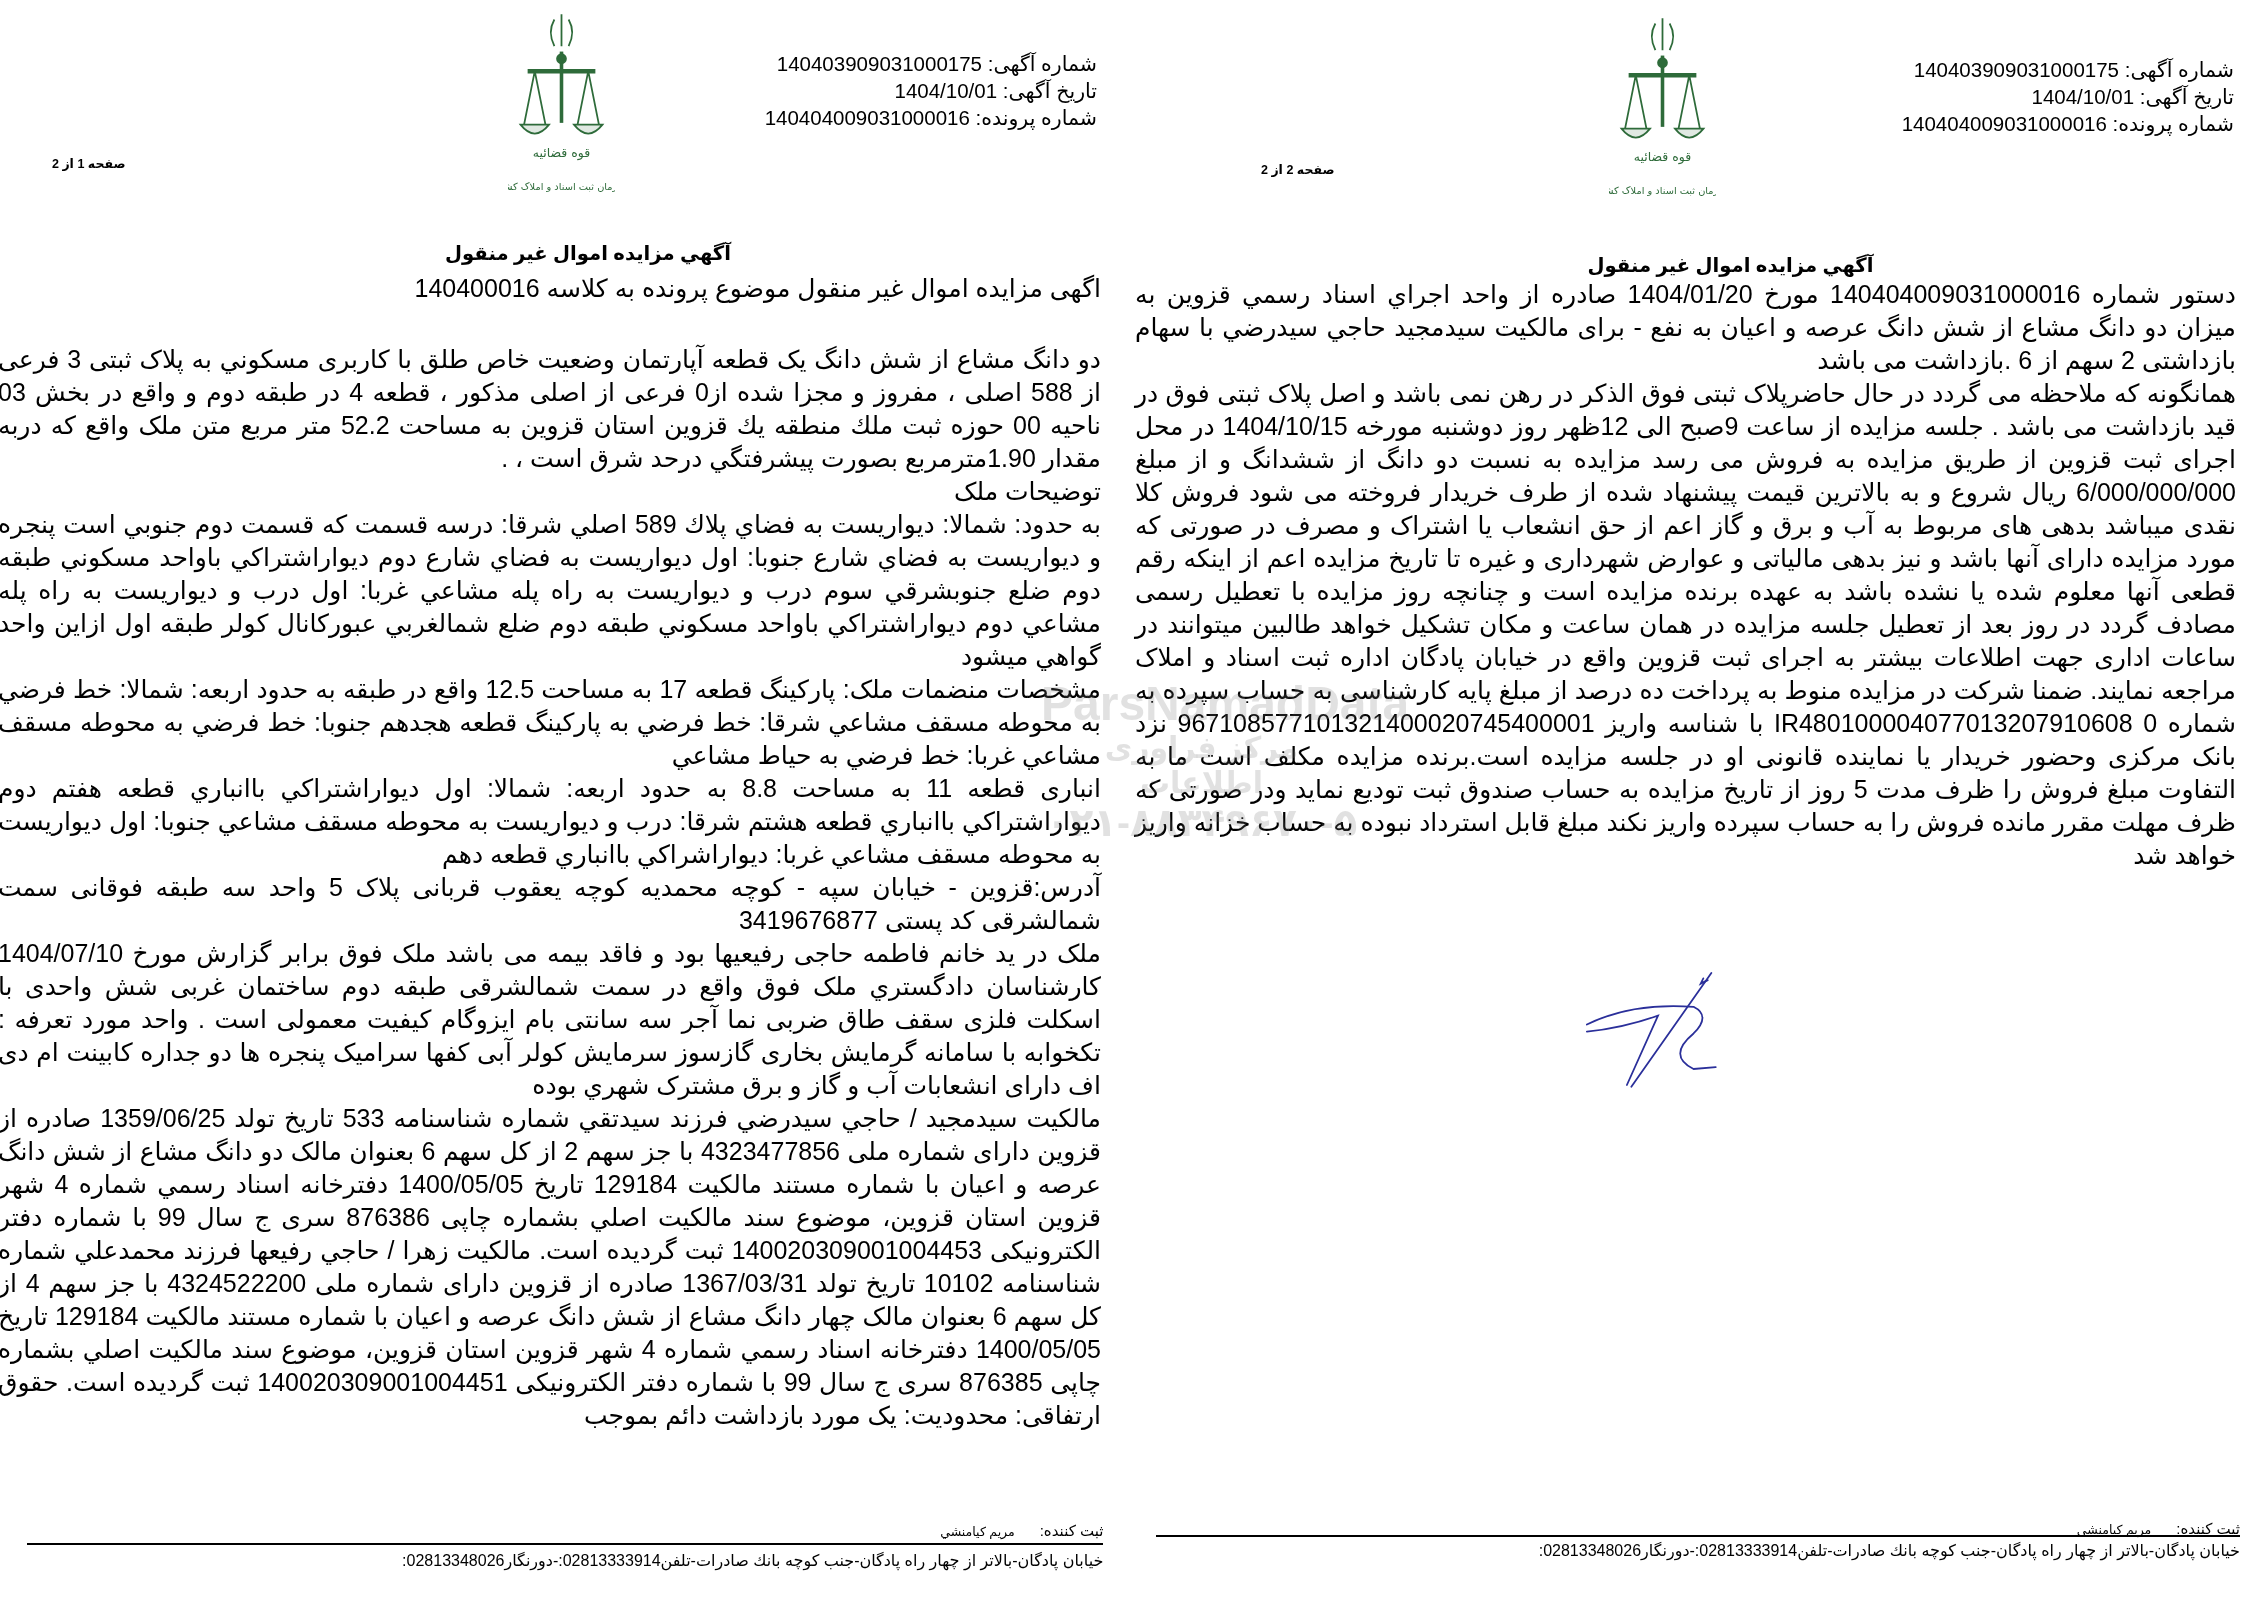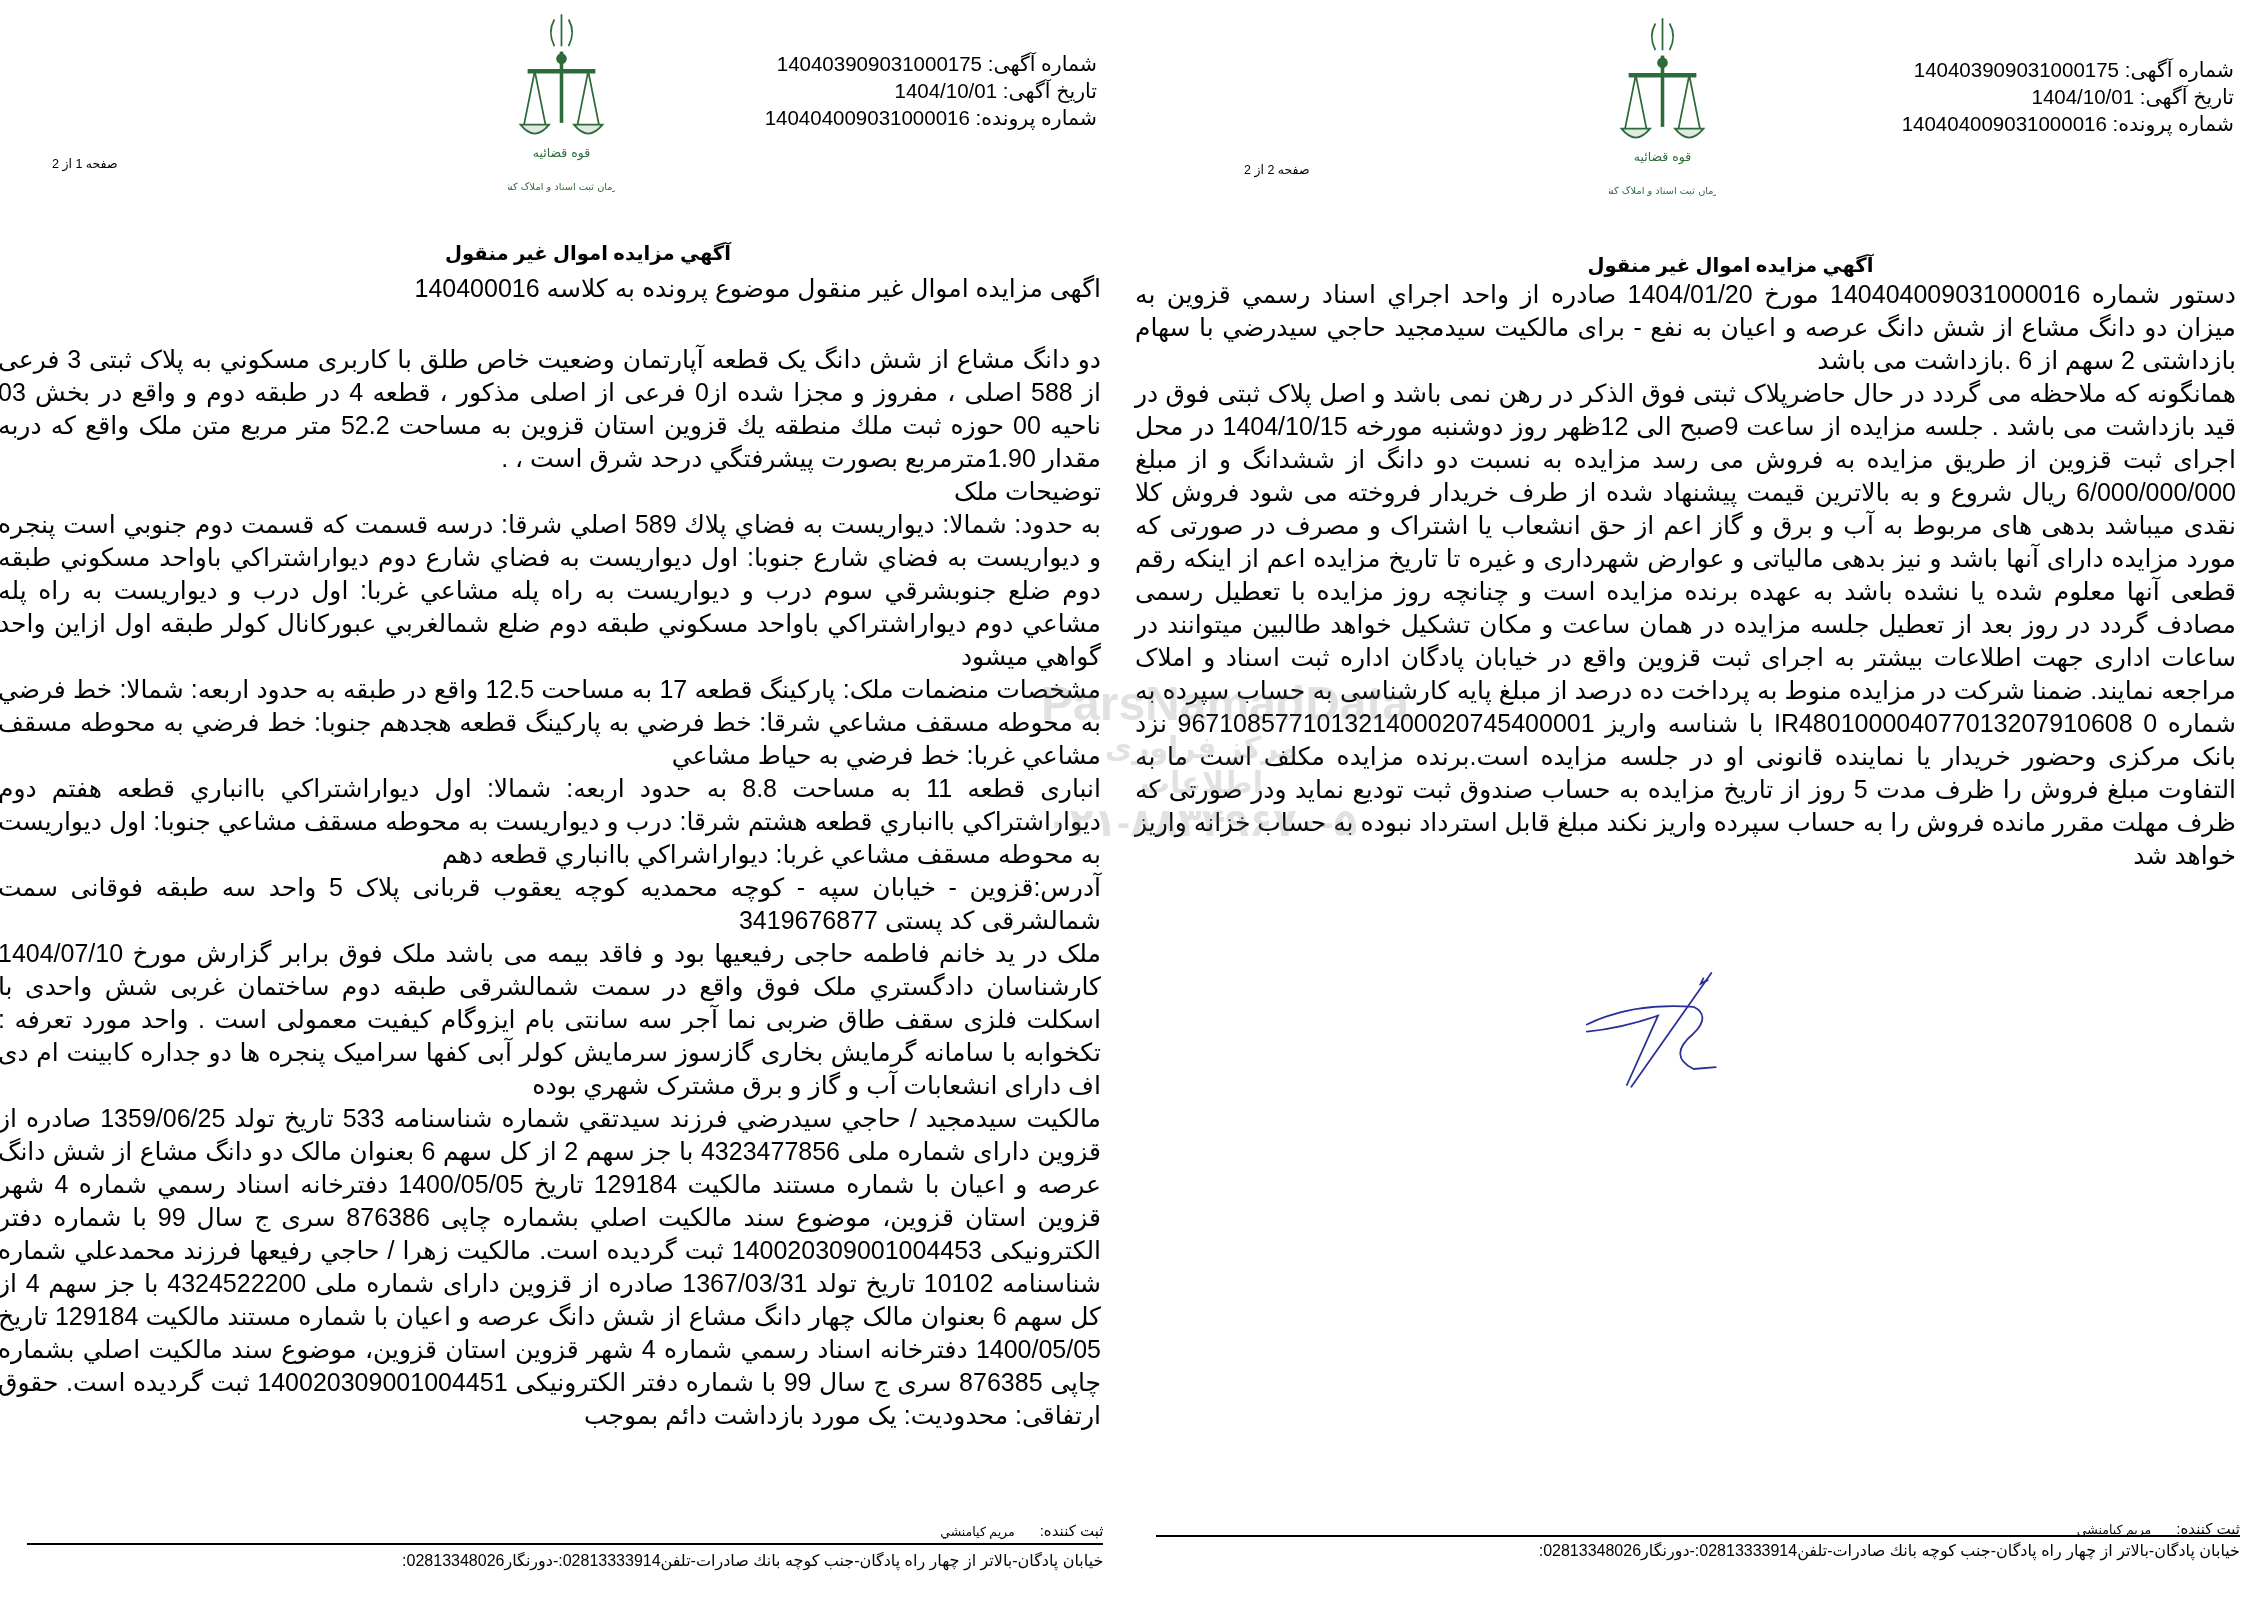--- a/index.html
+++ b/index.html
@@ -2,21 +2,21 @@
 <html style="font-size:14.3px"><head>
 <meta charset="utf-8">
 <style>
   html, body { margin:0; padding:0; background:#ffffff; }
   body { width:2258px; height:1624px; position:relative; overflow:hidden; font-family:"Liberation Sans", "DejaVu Sans", sans-serif; color:#000; }
   .page { position:absolute; top:0; height:1624px; }
   #page-left { left:0; width:1123px; }
   #page-right { left:1132px; width:1126px; }
   .meta { position:absolute; direction:rtl; text-align:right; font-size:20.5px; line-height:27px; }
   .meta div { white-space:nowrap; }
-  .pagenum { position:absolute; direction:rtl; font-size:12.5px; font-weight:normal; }
+  .pagenum { position:absolute; direction:rtl; font-size:12.5px; font-weight:bold; }
   .logo { position:absolute; width:107px; height:205px; }
   .title { position:absolute; direction:rtl; text-align:center; font-weight:bold; font-size:19.6px; white-space:nowrap; }
   .body-text { position:absolute; direction:rtl; text-align:justify; font-size:25px; line-height:33px; }
   .body-text p { margin:0; }
   .registrar { position:absolute; direction:rtl; font-size:15px; white-space:nowrap; }
   .registrar .name { font-size:12.5px; margin-right:25px;margin-left:36px; }
   .rule { position:absolute; height:1.8px; background:#000; }
   .footer { position:absolute; direction:rtl; font-size:16px; white-space:nowrap; }
   .watermark { position:absolute; color:rgba(120,120,120,0.22); font-weight:bold; pointer-events:none; }
   .signature { position:absolute; }
@@ -89,21 +89,21 @@
         <circle cx="60" cy="58" r="5" fill="#2e6b3a"></circle>
         <path d="M22 72 h76" stroke-width="5"></path>
         <path d="M30 72 l-12 60 M30 72 l12 60 M90 72 l-12 60 M90 72 l12 60"></path>
         <path d="M14 132 q16 20 32 0 z M74 132 q16 20 32 0 z" fill="#2e6b3a" fill-opacity="0.15"></path>
       </g>
       <text x="60" y="168" text-anchor="middle" font-size="14" fill="#2e6b3a" font-family="DejaVu Sans, sans-serif">قوه قضائیه</text>
       <text x="60" y="205" text-anchor="middle" font-size="11" fill="#2e6b3a" font-family="DejaVu Sans, sans-serif">سازمان ثبت اسناد و املاک کشور</text>
     </svg>
   </div>
 
-  <div class="pagenum" style="left:112px; top:162px;">صفحه 2 از 2</div>
+  <div class="pagenum" style="left:129px; top:162px;">صفحه 2 از 2</div>
 
   <div class="title" style="left:0; width:1126px; top:254px; padding-left:71px; box-sizing:border-box;">آگهي مزايده اموال غير منقول</div>
 
   <div class="body-text" style="right:22px; width:1101px; top:278px;">
     <p>دستور شماره 140404009031000016 مورخ 1404/01/20 صادره از واحد اجراي اسناد رسمي قزوین به میزان دو دانگ مشاع از شش دانگ عرصه و اعیان به نفع - برای مالکیت سیدمجید حاجي سيدرضي با سهام بازداشتی 2 سهم از 6 .بازداشت می باشد</p>
     <p>همانگونه که ملاحظه می گردد در حال حاضرپلاک ثبتی فوق الذکر در رهن نمی باشد و اصل پلاک ثبتی فوق در قید بازداشت می باشد . جلسه مزایده از ساعت 9صبح الی 12ظهر روز دوشنبه مورخه 1404/10/15 در محل اجرای ثبت قزوین از طریق مزایده به فروش می رسد مزایده به نسبت دو دانگ از ششدانگ و از مبلغ 6/000/000/000 ریال شروع و به بالاترین قیمت پیشنهاد شده از طرف خریدار فروخته می شود فروش کلا نقدی میباشد بدهی های مربوط به آب و برق و گاز اعم از حق انشعاب یا اشتراک و مصرف در صورتی که مورد مزایده دارای آنها باشد و نیز بدهی مالیاتی و عوارض شهرداری و غیره تا تاریخ مزایده اعم از اینکه رقم قطعی آنها معلوم شده یا نشده باشد به عهده برنده مزایده است و چنانچه روز مزایده با تعطیل رسمی مصادف گردد در روز بعد از تعطیل جلسه مزایده در همان ساعت و مکان تشکیل خواهد طالبین میتوانند در ساعات اداری جهت اطلاعات بیشتر به اجرای ثبت قزوین واقع در خیابان پادگان اداره ثبت اسناد و املاک مراجعه نمایند. ضمنا شرکت در مزایده منوط به پرداخت ده درصد از مبلغ پایه کارشناسی به حساب سپرده به شماره IR480100004077013207910608 0 با شناسه واریز 967108577101321400020745400001 نزد بانک مرکزی وحضور خریدار یا نماینده قانونی او در جلسه مزایده است.برنده مزایده مکلف است ما به التفاوت مبلغ فروش را ظرف مدت 5 روز از تاریخ مزایده به حساب صندوق ثبت تودیع نماید ودر صورتی که ظرف مهلت مقرر مانده فروش را به حساب سپرده واریز نکند مبلغ قابل استرداد نبوده به حساب خزانه واریز خواهد شد</p>
   </div>
 
   <div class="signature" style="left:446px; top:962px;">
     <svg width="160" height="134" viewBox="0 0 180 150">

